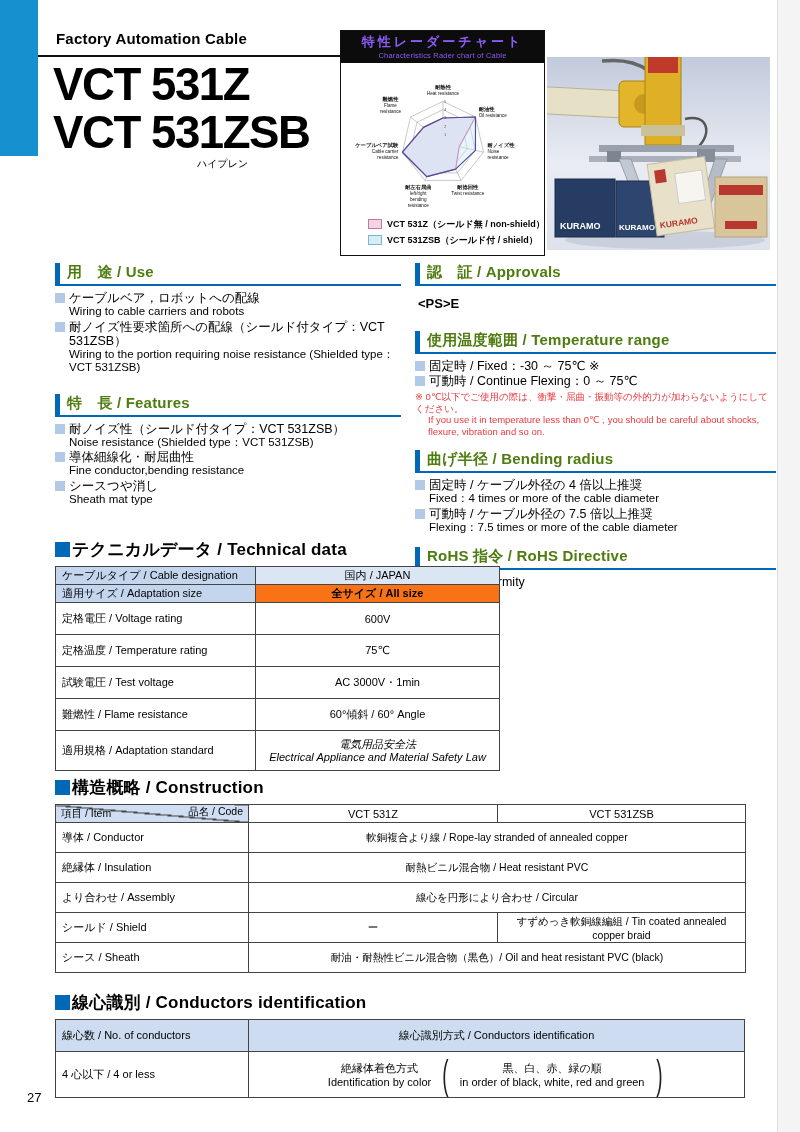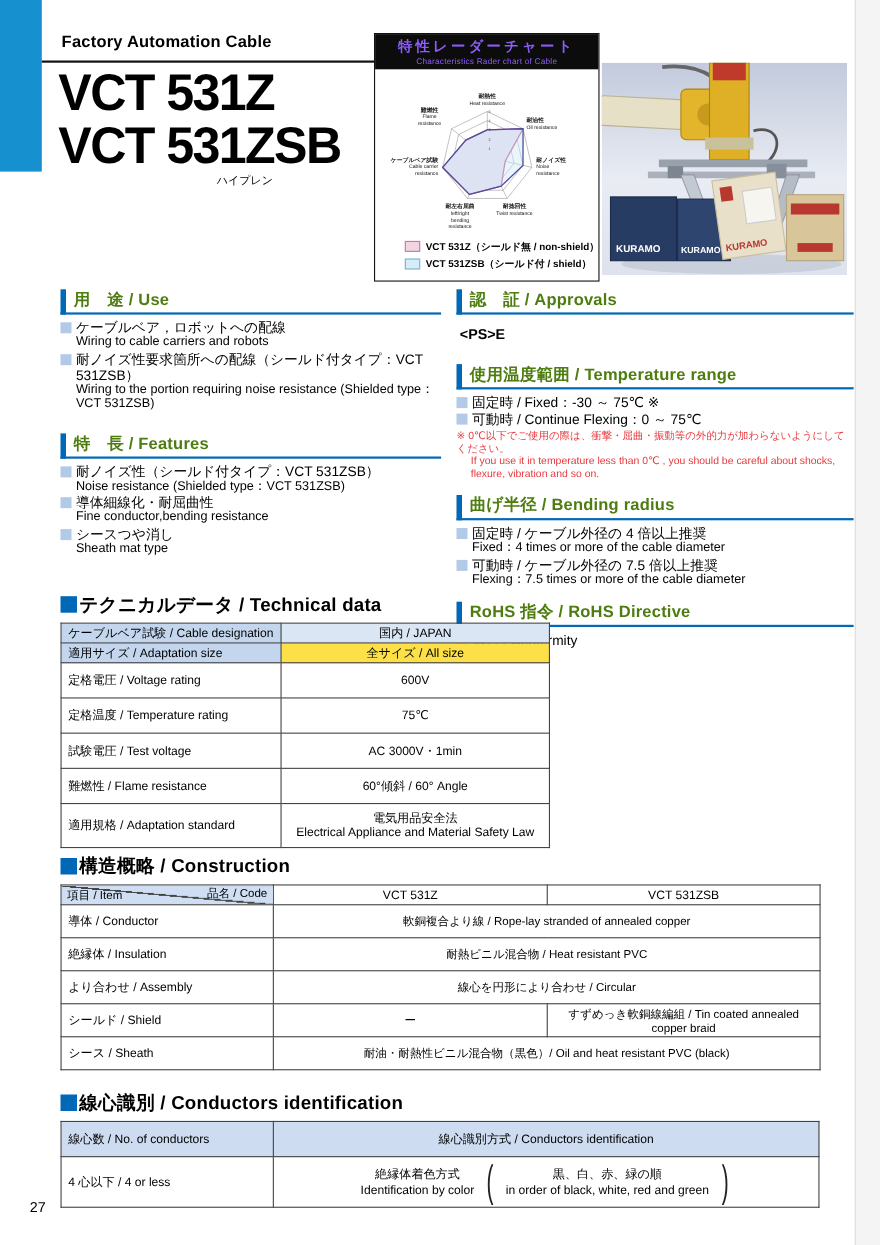--- a/index.html
+++ b/index.html
@@ -53,22 +53,22 @@
   table { border-collapse:collapse; font-size:11px; }
   td { border:1px solid #444; padding:1px 4px; }
   .tech { width:445px; }
   .tech .lbl { width:200px; text-align:left; padding-left:6px; }
   .tech .val { text-align:center; }
   .r-sm td { height:17px; }
   .r-md td { height:32px; }
   .r-lg td { height:40px; }
   .bg-blue  { background:#c3d6ed; }
   .bg-blue2 { background:#dbe6f5; }
-  .bg-pink  { background:#fde047; }
-  .val-2l { line-height:13px; }
+  .bg-pink  { background:#f97316;font-weight:bold; }
+  .val-2l { line-height:13px;font-style:italic; }
 
   .con { width:690px; table-layout:fixed; }
   .con col.c1 { width:193px; }
   .con col.c2 { width:249px; }
   .con col.c3 { width:248px; }
   .con td { height:30px; }
   .con .lbl { text-align:left; padding-left:6px; }
   .con .val { text-align:center; font-size:10.5px; }
   .con .hdr td { height:18px; padding:0; }
   .diag-cell { position:relative; background:
@@ -277,21 +277,21 @@
   </div>
 
   <div class="blk blk-tech">
     <div class="blk-title">
         <span class="blk-sq"></span>
         <span>テクニカルデータ / Technical data</span>
       </div>
     <table class="tech">
       <tbody>
           <tr class="r-sm">
-        <td class="lbl bg-blue">ケーブルベア試験 / Cable designation</td>
+        <td class="lbl bg-blue">ケーブルタイプ / Cable designation</td>
         <td class="val bg-blue2">国内 / JAPAN</td>
       </tr>
       <tr class="r-sm">
         <td class="lbl bg-blue">適用サイズ / Adaptation size</td>
         <td class="val bg-pink">全サイズ / All size</td>
       </tr>
       <tr class="r-md">
         <td class="lbl">定格電圧 / Voltage rating</td>
         <td class="val">600V</td>
       </tr>

